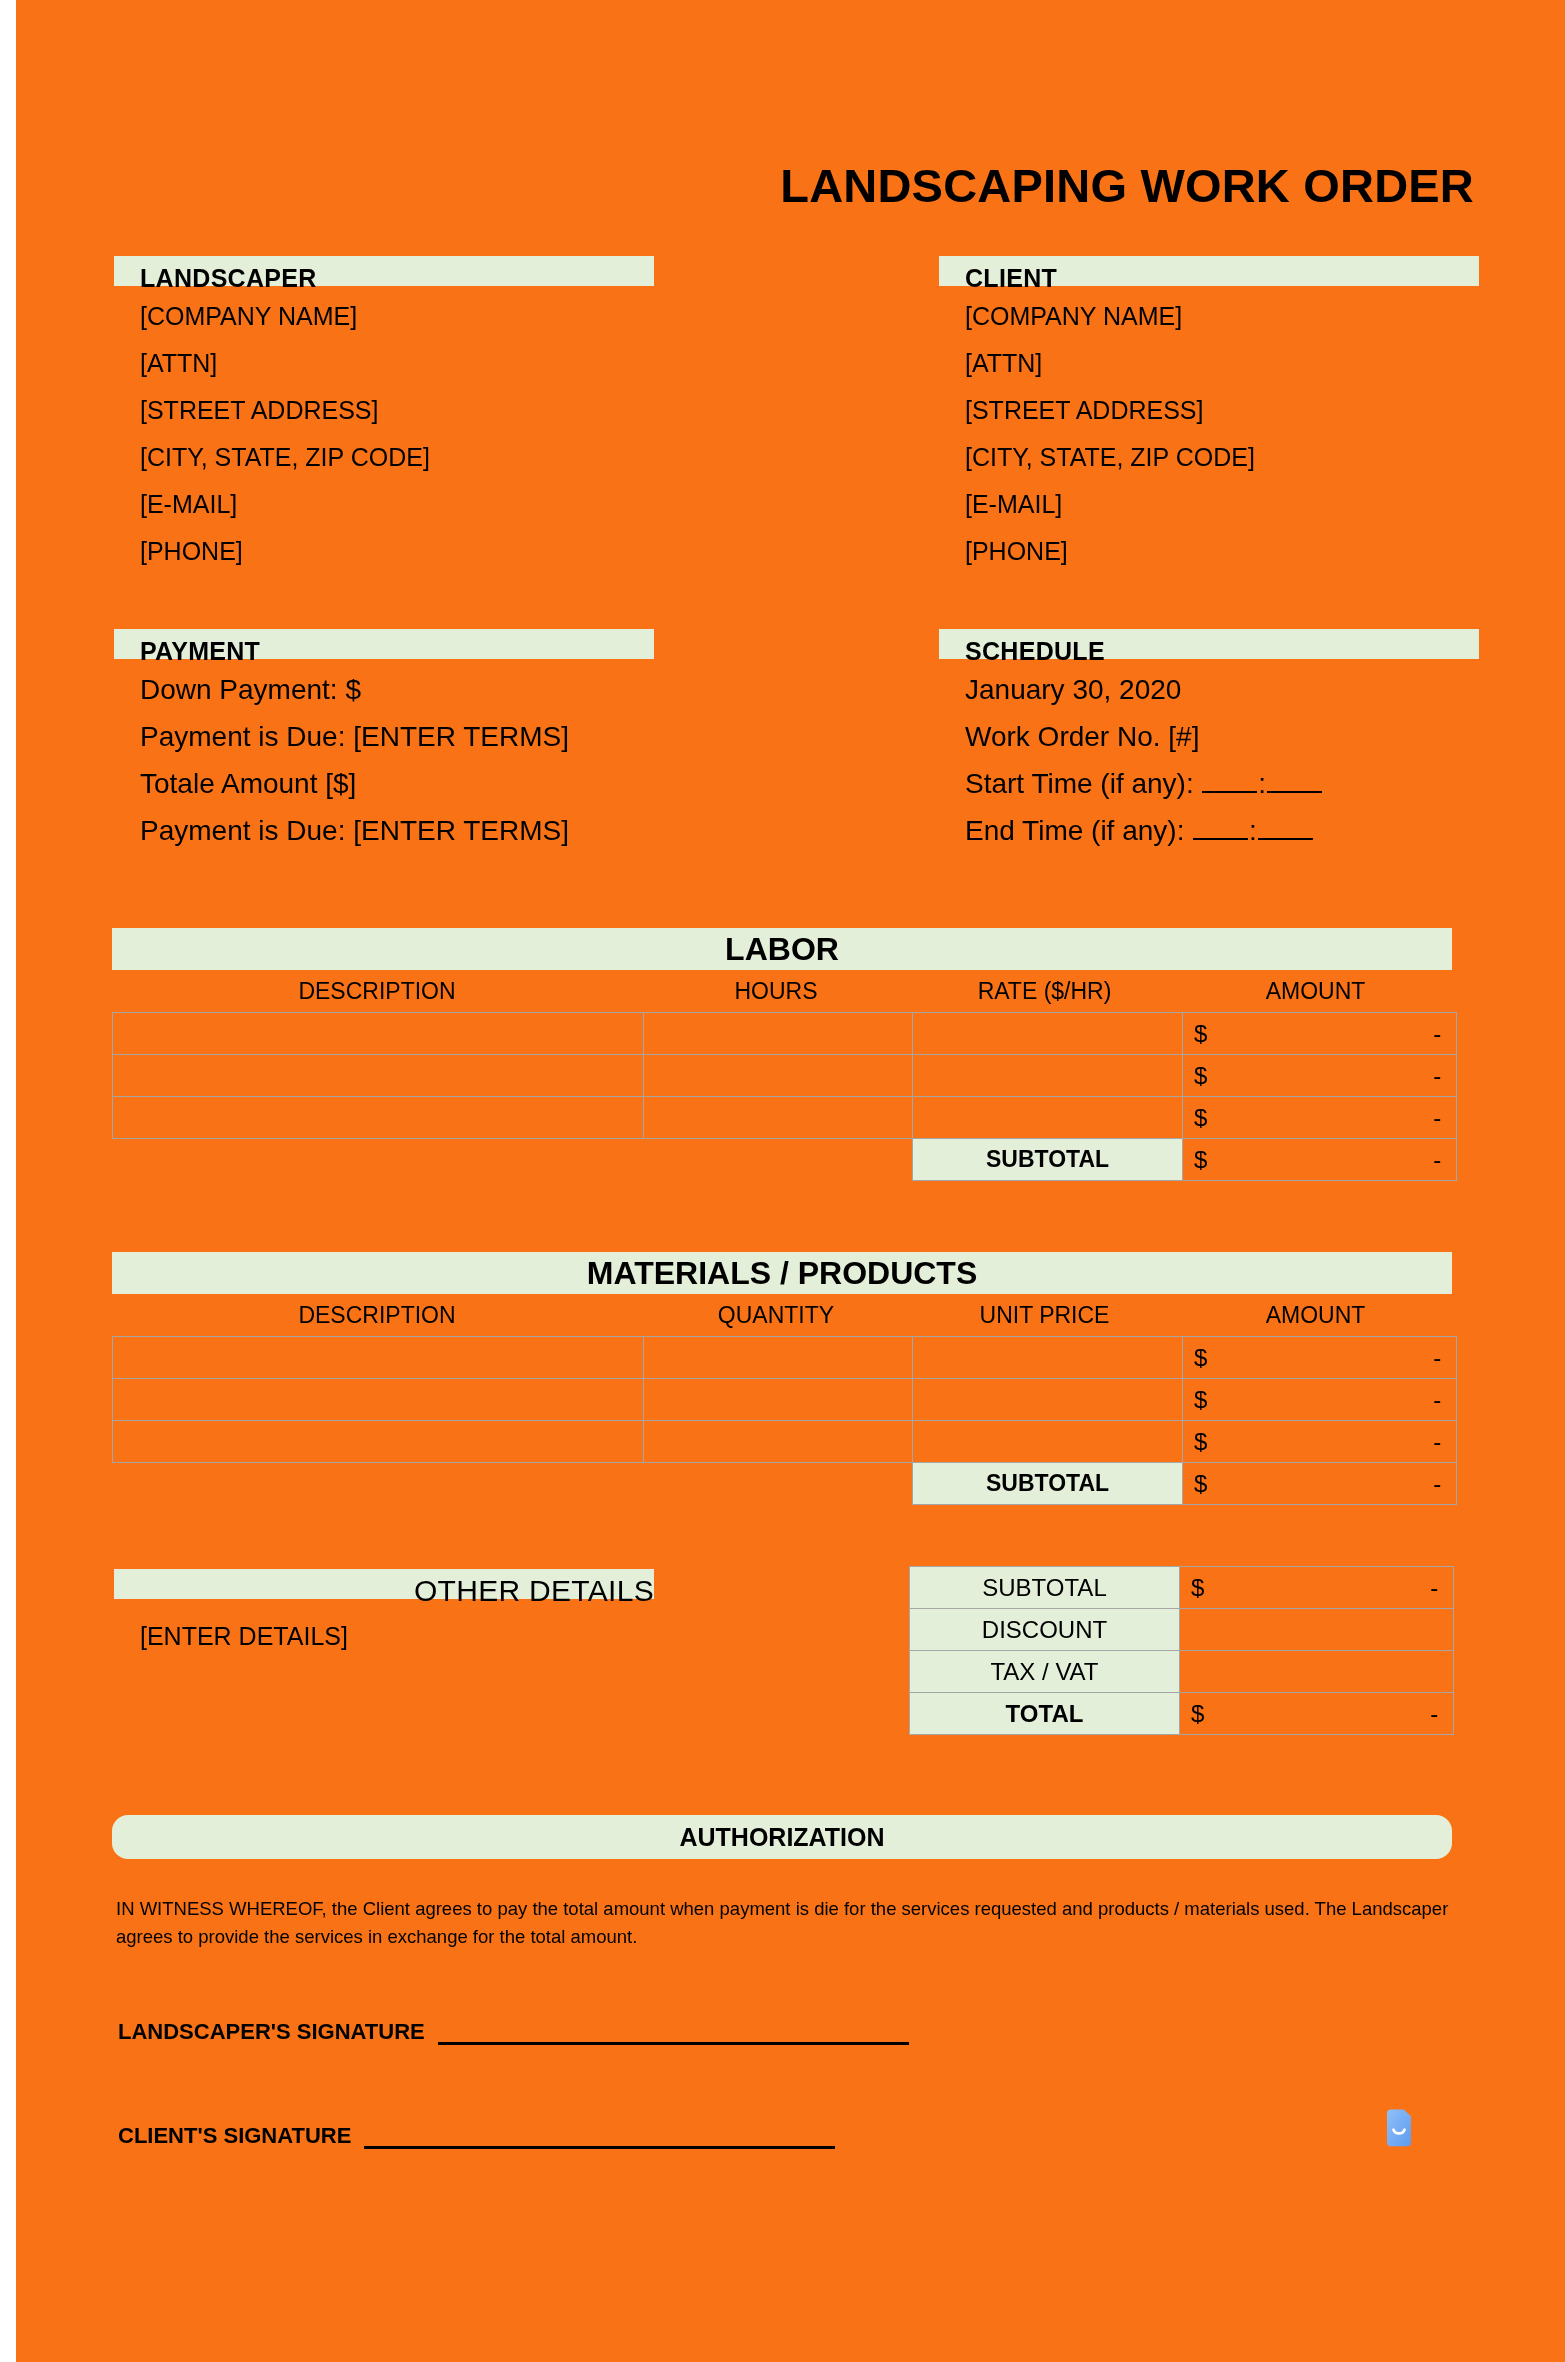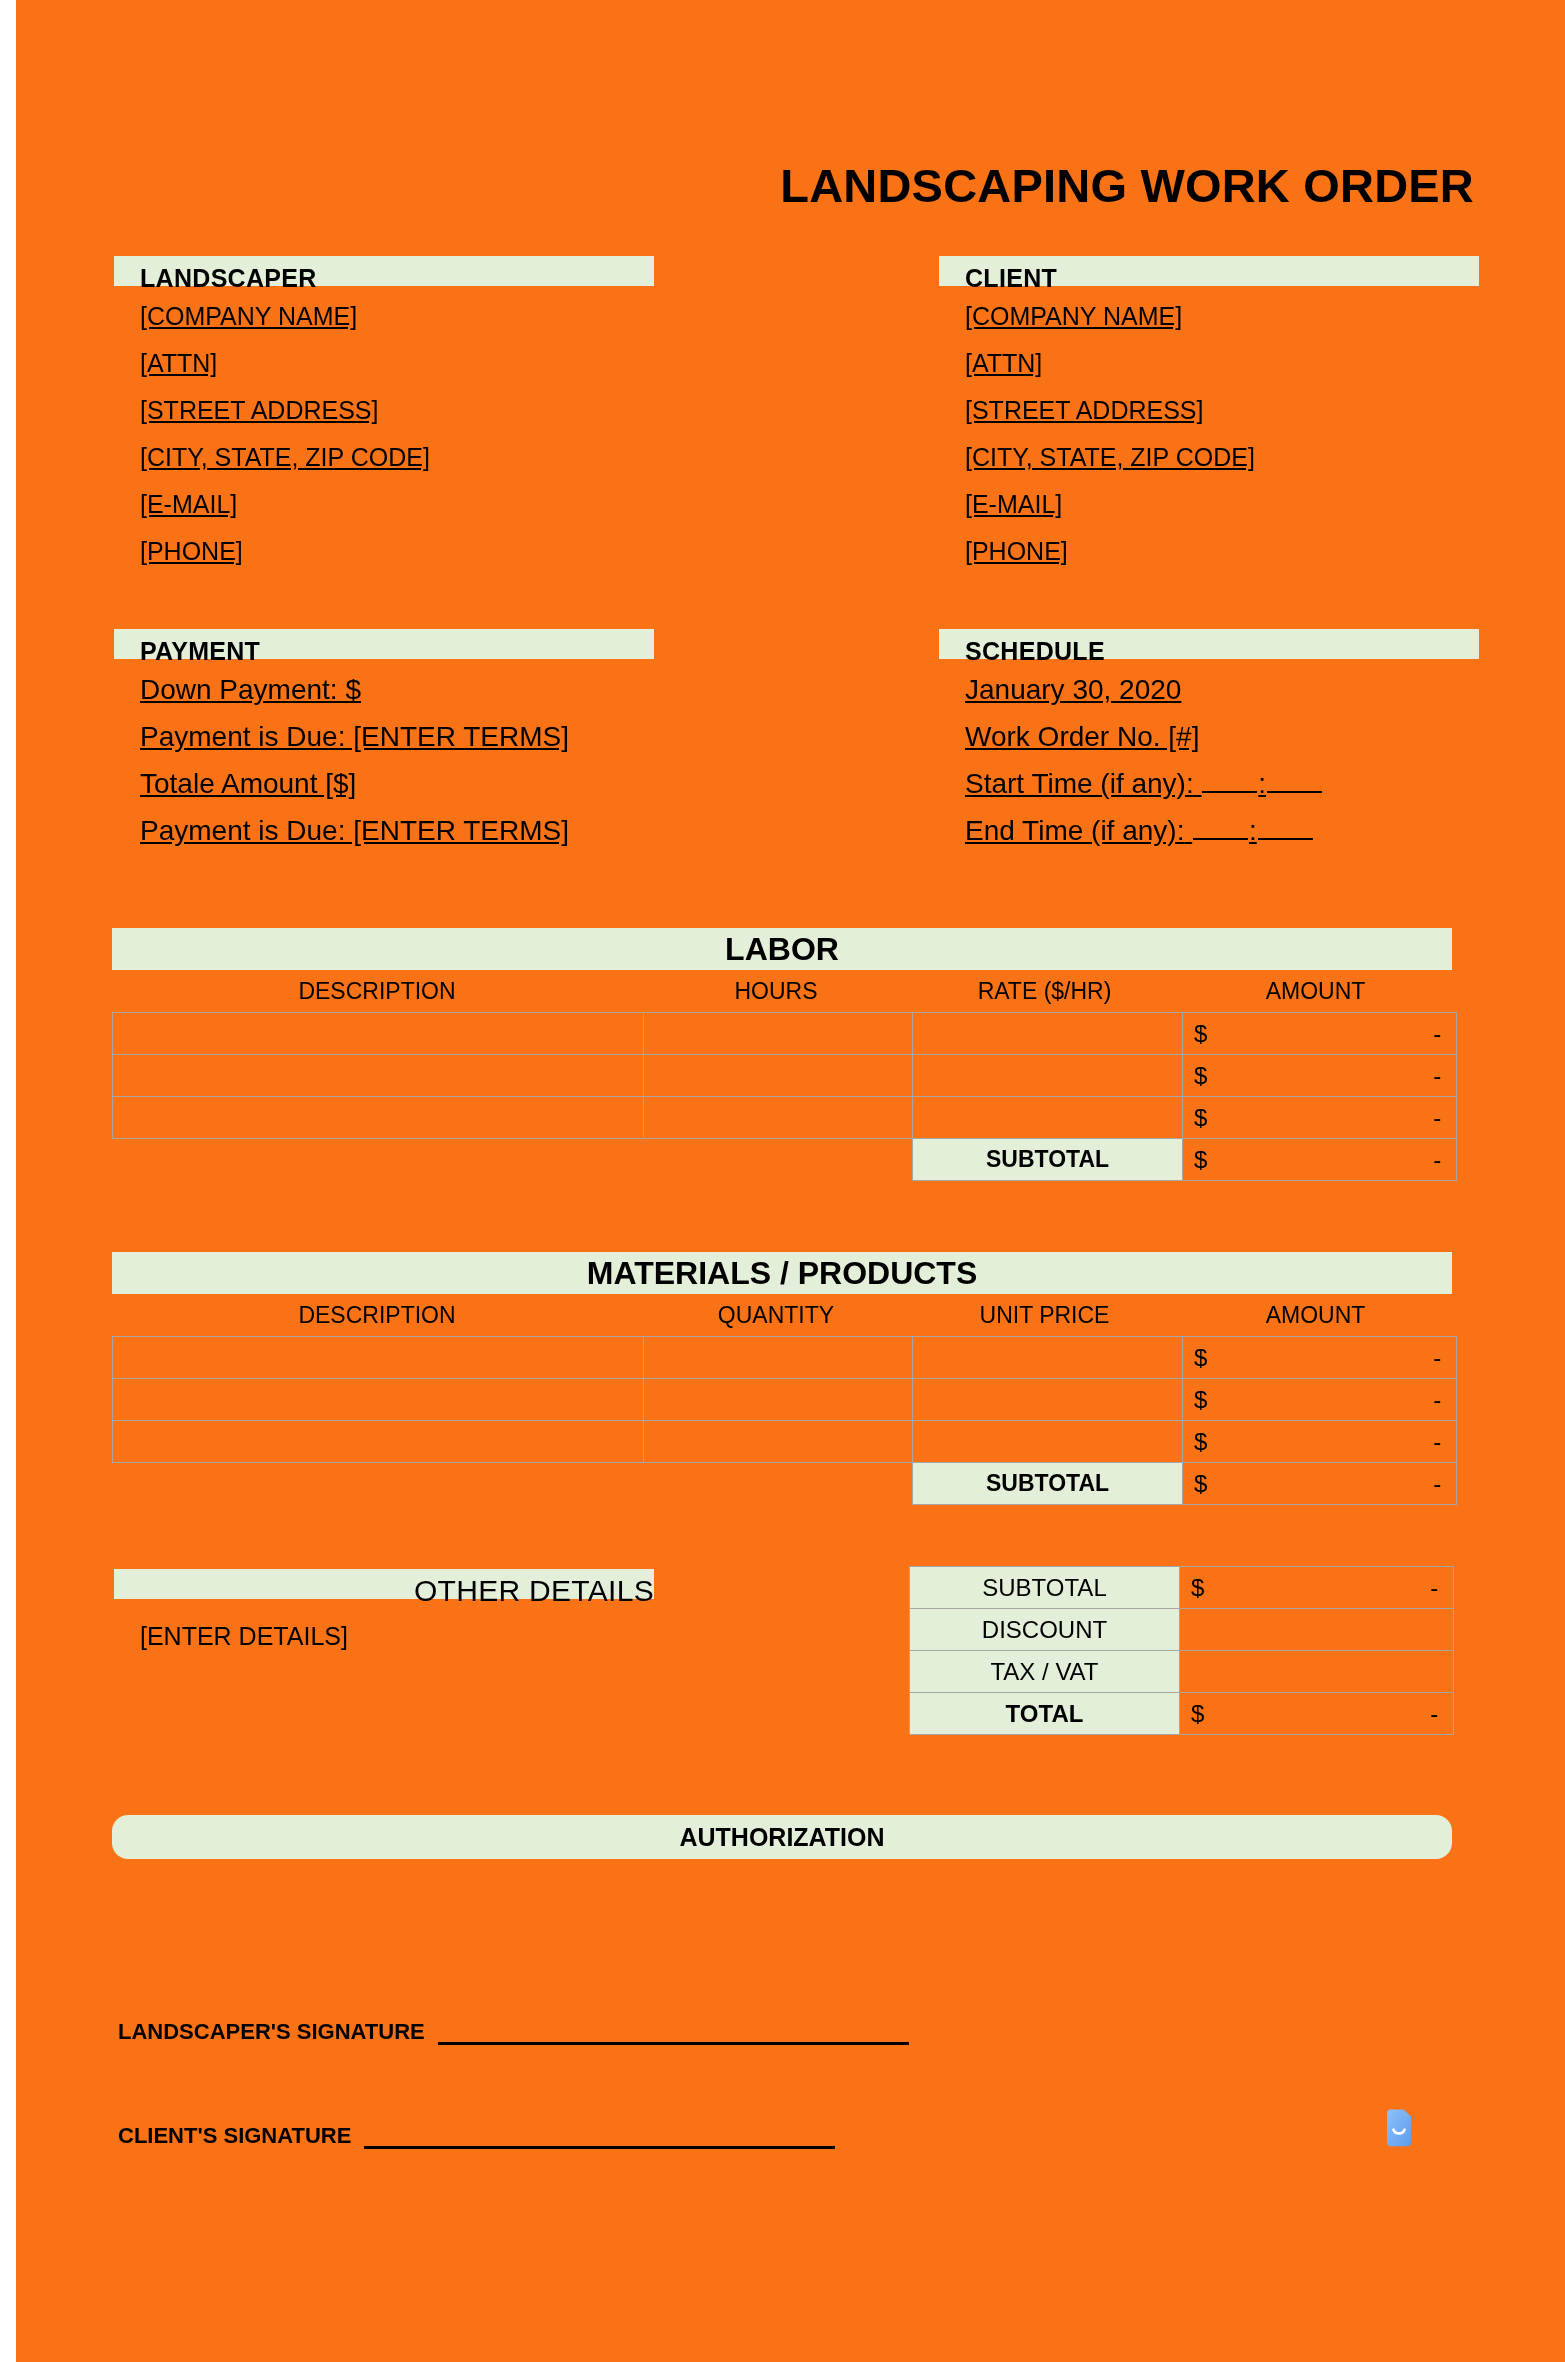--- a/index.html
+++ b/index.html
@@ -60,21 +60,20 @@
     letter-spacing: 0.3px;
   }
   .party-lines {
     padding-left: 26px;
     padding-top: 7.4px;
   }
   .party-lines .ln {
     font-size: 25px;
     line-height: 47px;
     white-space: nowrap;
-    text-decoration: underline;
   }
 
   
   .infoblk {
     position: absolute;
     width: 540px;
   }
   .infoblk.left  { left: 98px; top: 629px; }
   .infoblk.right { left: 923px; top: 629px; }
 
@@ -442,20 +441,21 @@
         <td class="tot-val money">
           <span class="sym">$</span>
           <span class="val">-</span>
         </td>
       </tr>
     </tbody>
       </table>
   </div>
 
   <div class="green-bar auth-bar">AUTHORIZATION</div>
+  <div class="auth-text">IN WITNESS WHEREOF, the Client agrees to pay the total amount when payment is die for the services requested and products / materials used. The Landscaper agrees to provide the services in exchange for the total amount.</div>
 
   <div class="sig a">
     <span>LANDSCAPER'S SIGNATURE</span><span class="rule"></span>
   </div>
   <div class="sig b">
     <span>CLIENT'S SIGNATURE</span><span class="rule"></span>
   </div>
 
   <div class="brand-icon">
     <svg width="48" height="48" viewBox="0 0 52 52" xmlns="http://www.w3.org/2000/svg">

